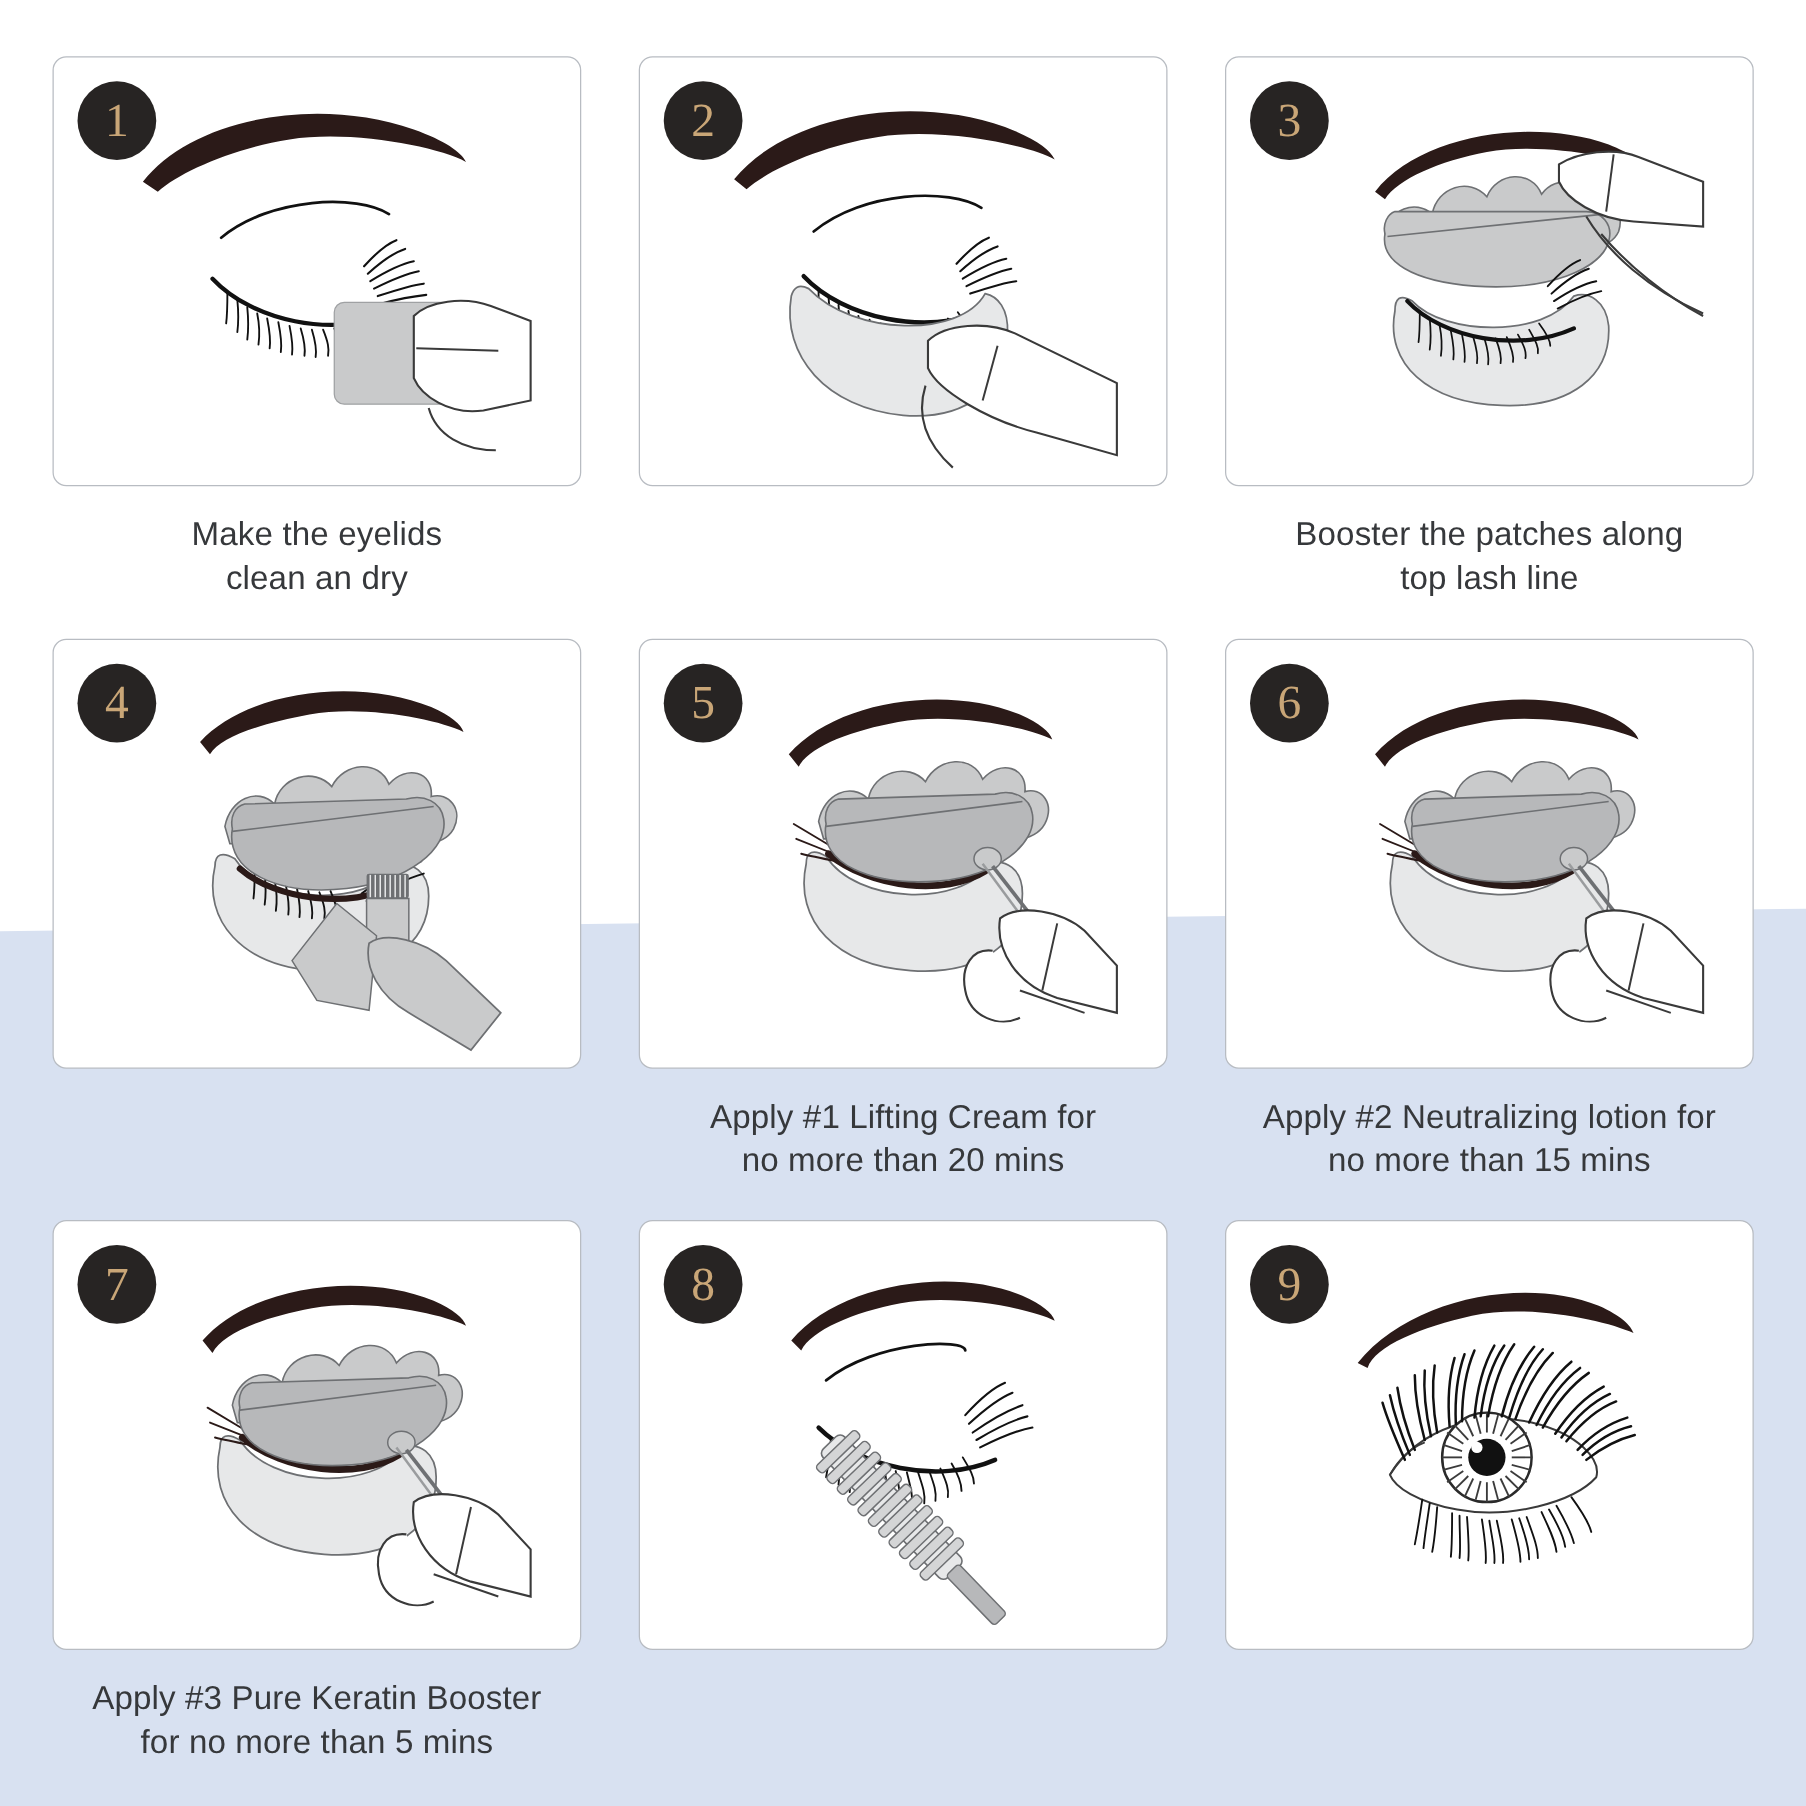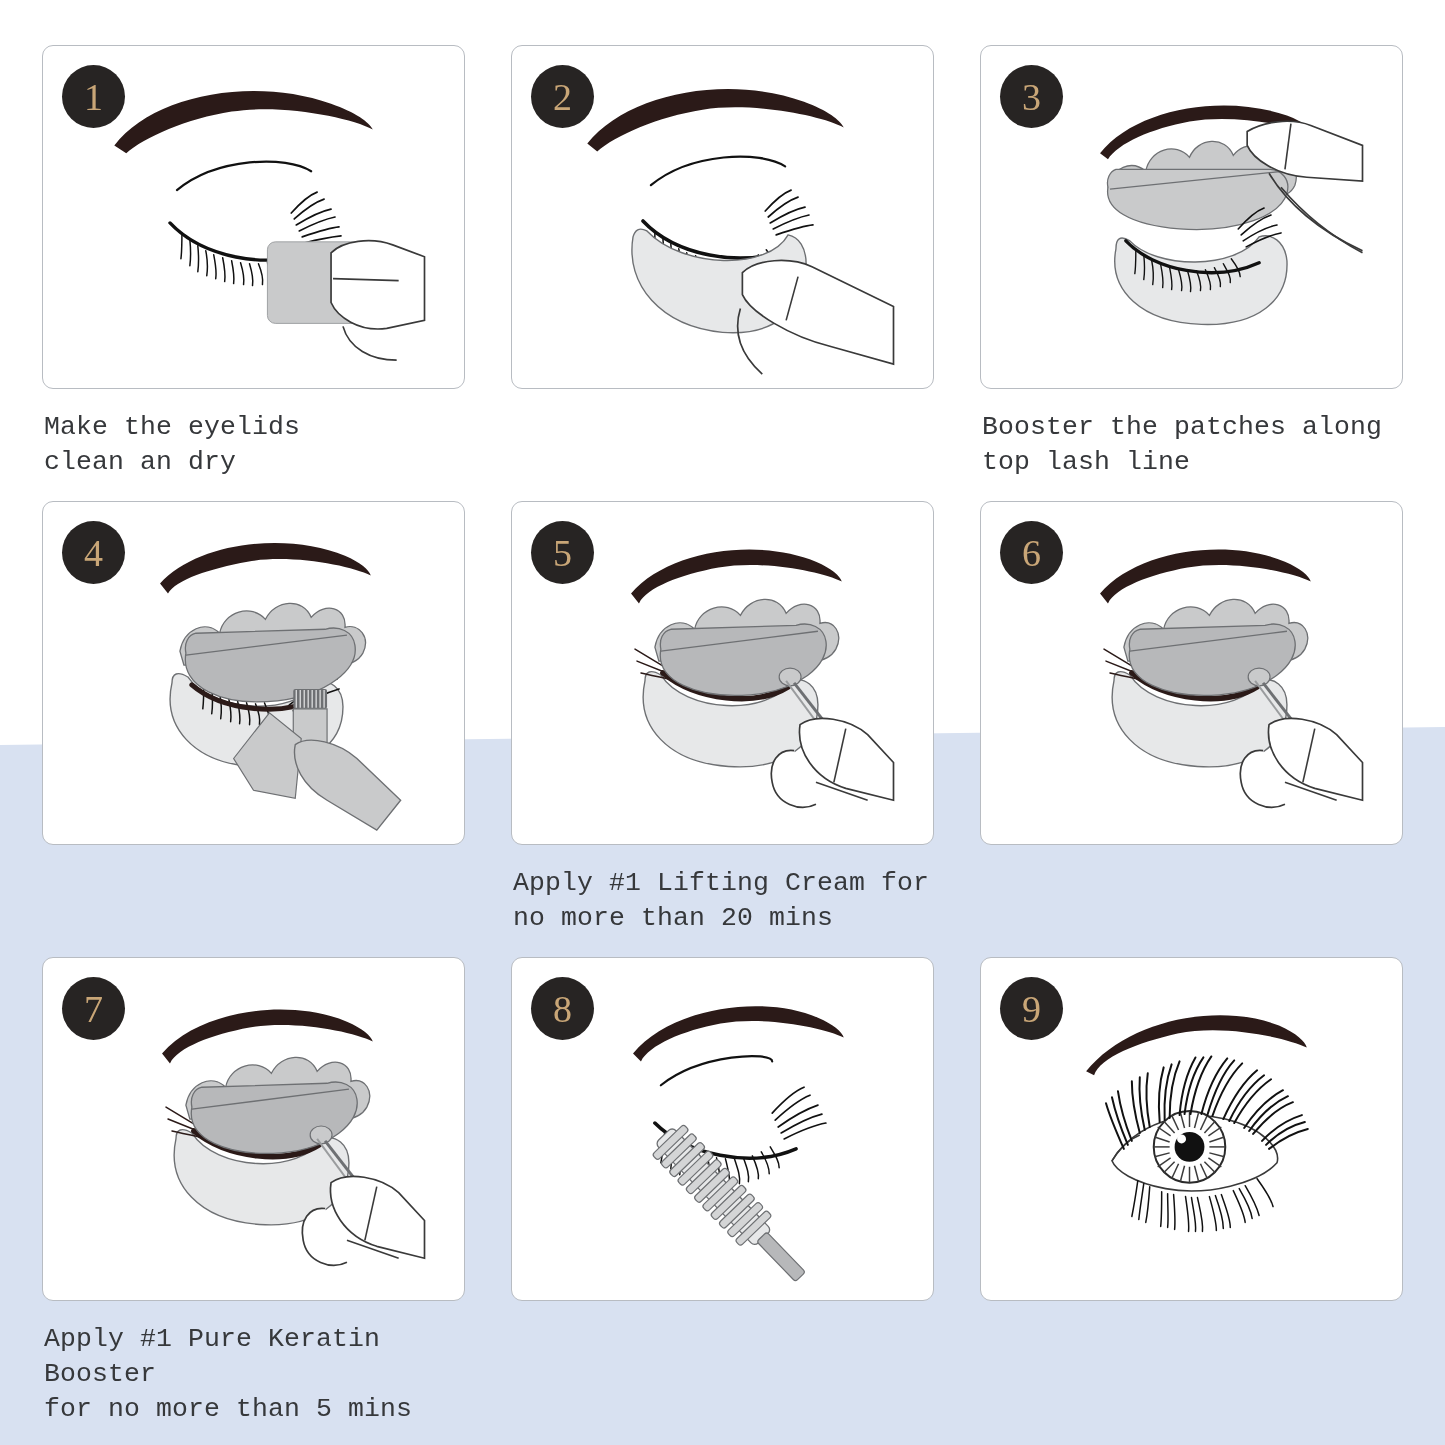--- a/index.html
+++ b/index.html
@@ -89,29 +89,28 @@
     font-family: "Liberation Serif", "DejaVu Serif", serif;
     font-size: 38px;
     line-height: 1;
     color: #c9a677;
     letter-spacing: 0;
     user-select: none;
   }
 
   .caption {
     margin-top: 21px;
-    text-align: left;
+    text-align: center;
     color: #36383b;
     font-size: 26.5px;
     line-height: 1.32;
     font-weight: 400;
     letter-spacing: 0.1px;
     padding: 0 2px;
     white-space: pre-line;
-    font-family: Liberation Mono, monospace;
   }
 </style>
 </head>
 <body>
 
 <div id="root">
 
   <svg class="bg-wedge" viewBox="0 0 1445 1445" aria-hidden="true">
     <path d="M0,745 L1445,727 L1445,1445 L0,1445 Z" fill="#d8e1f1"></path>
   </svg>
@@ -392,20 +391,22 @@
           <path d="M236 180 L292 256" fill="none" stroke="#9a9c9e" stroke-width="2"></path>
           <path d="M250 224 C266 212, 300 218, 318 234 L344 262 L344 300 L296 288 C264 278, 246 250, 250 224 Z" fill="#ffffff" stroke="#3a3a3a" stroke-width="1.7"></path>
           <path d="M296 228 L284 282" fill="none" stroke="#3a3a3a" stroke-width="1.6"></path>
           <path d="M244 250 C228 248, 218 262, 222 282 C226 304, 250 312, 266 304" fill="#ffffff" stroke="#3a3a3a" stroke-width="1.7"></path>
           <path d="M266 282 L318 300" fill="none" stroke="#3a3a3a" stroke-width="1.6"></path>
         </svg>
         <div class="badge">
           <span class="badge-num">6</span>
         </div>
       </div>
+      <div class="caption">Apply #2 Neutralizing lotion for
+no more than 15 mins</div>
     </div>
 
     <div class="step">
       <div class="panel">
         <svg class="panel-art" viewBox="0 0 344 344" aria-hidden="true">
           <path d="M80 96 C118 52, 208 40, 266 64 C282 71, 290 78, 292 84 C272 74, 212 62, 168 70 C130 77, 96 90, 88 106 Z" fill="#2b1a18"></path>
           <path d="M94 182 C84 228, 118 264, 178 268 C234 272, 268 246, 268 206 C268 186, 254 178, 242 182 C218 218, 134 214, 110 176 C100 170, 94 172, 94 182 Z" fill="#e7e8e9" stroke="#6e7073" stroke-width="1.4"></path>
           <path d="M112 174 C146 202, 206 208, 238 188" fill="none" stroke="#2b1a18" stroke-width="5.5" stroke-linecap="round"></path>
           <g stroke="#2b1a18" stroke-width="1.4" fill="none" stroke-linecap="round">
             <path d="M122 170 C120 154, 118 142, 116 132"></path>
@@ -433,21 +434,21 @@
           <path d="M236 182 L292 258" fill="none" stroke="#9a9c9e" stroke-width="2"></path>
           <path d="M250 226 C266 214, 300 220, 318 236 L344 264 L344 302 L296 290 C264 280, 246 252, 250 226 Z" fill="#ffffff" stroke="#3a3a3a" stroke-width="1.7"></path>
           <path d="M296 230 L284 284" fill="none" stroke="#3a3a3a" stroke-width="1.6"></path>
           <path d="M244 252 C228 250, 218 264, 222 284 C226 306, 250 314, 266 306" fill="#ffffff" stroke="#3a3a3a" stroke-width="1.7"></path>
           <path d="M266 284 L318 302" fill="none" stroke="#3a3a3a" stroke-width="1.6"></path>
         </svg>
         <div class="badge">
           <span class="badge-num">7</span>
         </div>
       </div>
-      <div class="caption">Apply #1 Pure Keratin Booster
+      <div class="caption">Apply #3 Pure Keratin Booster
 for no more than 5 mins</div>
     </div>
 
     <div class="step">
       <div class="panel">
         <svg class="panel-art" viewBox="0 0 344 344" aria-hidden="true">
           <path d="M82 96 C120 50, 212 36, 268 60 C284 67, 292 74, 294 80 C274 70, 214 58, 170 66 C132 73, 98 88, 90 104 Z" fill="#2b1a18"></path>
           <path d="M110 128 C150 96, 222 94, 222 104" fill="none" stroke="#111" stroke-width="2.2" stroke-linecap="round"></path>
           <path d="M104 166 C136 198, 200 212, 246 192" fill="none" stroke="#111" stroke-width="3.6" stroke-linecap="round"></path>
           <g stroke="#111" stroke-width="1.5" fill="none" stroke-linecap="round">

